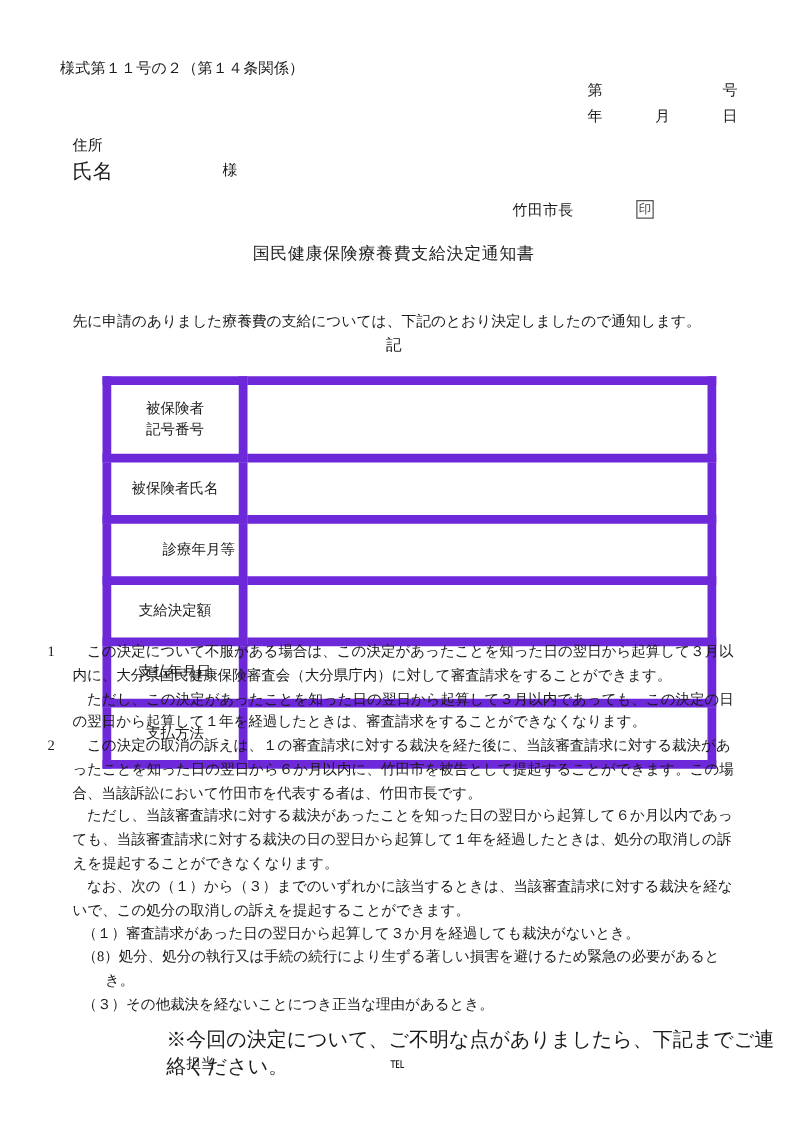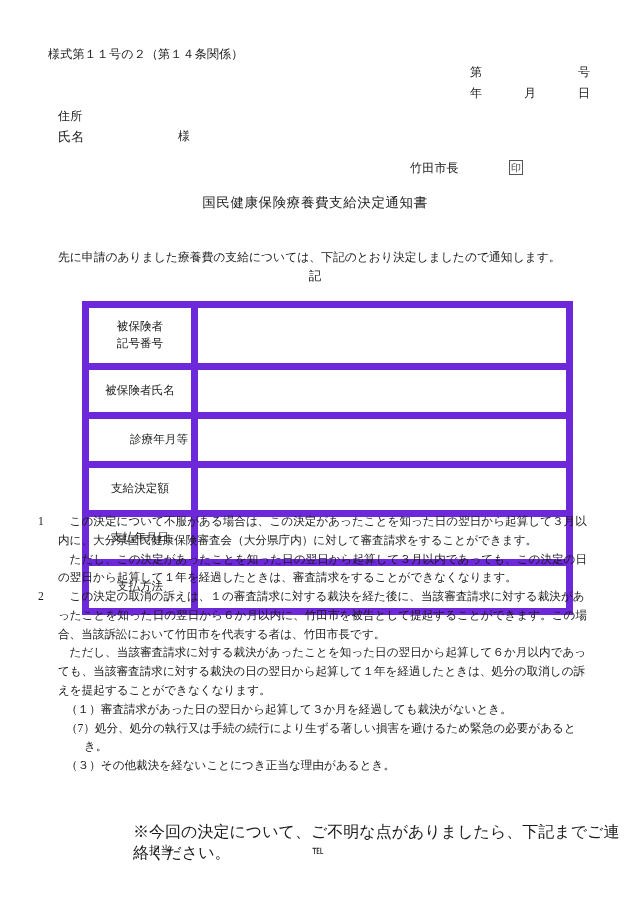--- a/index.html
+++ b/index.html
@@ -57,21 +57,21 @@
 
   
   .addr-label {
     left: 58px;
     top: 110px;
     font-size: 12px;
   }
   .name-label {
     left: 58px;
     top: 130px;
-    font-size: 13px;
+    font-size: 16px;
   }
   .name-sama {
     left: 178px;
     top: 130px;
     font-size: 12px;
   }
 
   
   .issuer {
     left: 410px;
@@ -280,25 +280,26 @@
     <div class="note-item">
       <span class="note-num">1</span>
       <span class="note-first">この決定について不服がある場合は、この決定があったことを知った日の翌日から起算して３月以内に、大分県国民健康保険審査会（大分県庁内）に対して審査請求をすることができます。</span>
       <span class="note-para">ただし、この決定があったことを知った日の翌日から起算して３月以内であっても、この決定の日の翌日から起算して１年を経過したときは、審査請求をすることができなくなります。</span>
     </div>
 
     <div class="note-item">
       <span class="note-num">2</span>
       <span class="note-first">この決定の取消の訴えは、１の審査請求に対する裁決を経た後に、当該審査請求に対する裁決があったことを知った日の翌日から６か月以内に、竹田市を被告として提起することができます。この場合、当該訴訟において竹田市を代表する者は、竹田市長です。</span>
       <span class="note-para">ただし、当該審査請求に対する裁決があったことを知った日の翌日から起算して６か月以内であっても、当該審査請求に対する裁決の日の翌日から起算して１年を経過したときは、処分の取消しの訴えを提起することができなくなります。</span>
+      <span class="note-para">なお、次の（１）から（３）までのいずれかに該当するときは、当該審査請求に対する裁決を経ないで、この処分の取消しの訴えを提起することができます。</span>
     </div>
 
     <div class="sub-list">
       <span class="sub-item">（１）審査請求があった日の翌日から起算して３か月を経過しても裁決がないとき。</span>
-      <span class="sub-item">（7）処分、処分の執行又は手続の続行により生ずる著しい損害を避けるため緊急の必要があるとき。</span>
+      <span class="sub-item">（8）処分、処分の執行又は手続の続行により生ずる著しい損害を避けるため緊急の必要があるとき。</span>
       <span class="sub-item">（３）その他裁決を経ないことにつき正当な理由があるとき。</span>
     </div>
 
   </div>
 
   <div class="footer-note">※今回の決定について、ご不明な点がありましたら、下記までご連絡ください。</div>
   <div class="footer-tantou">担当</div>
   <div class="footer-tel">℡</div>
 
 </div>

